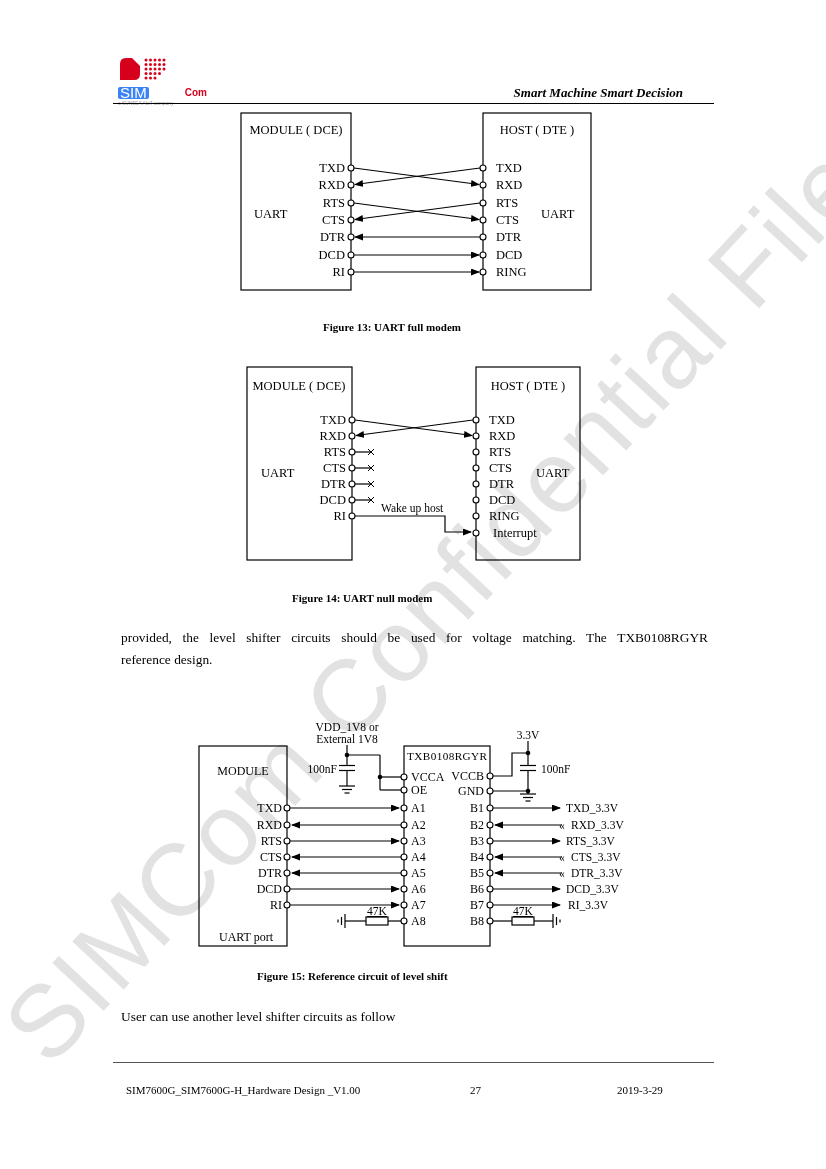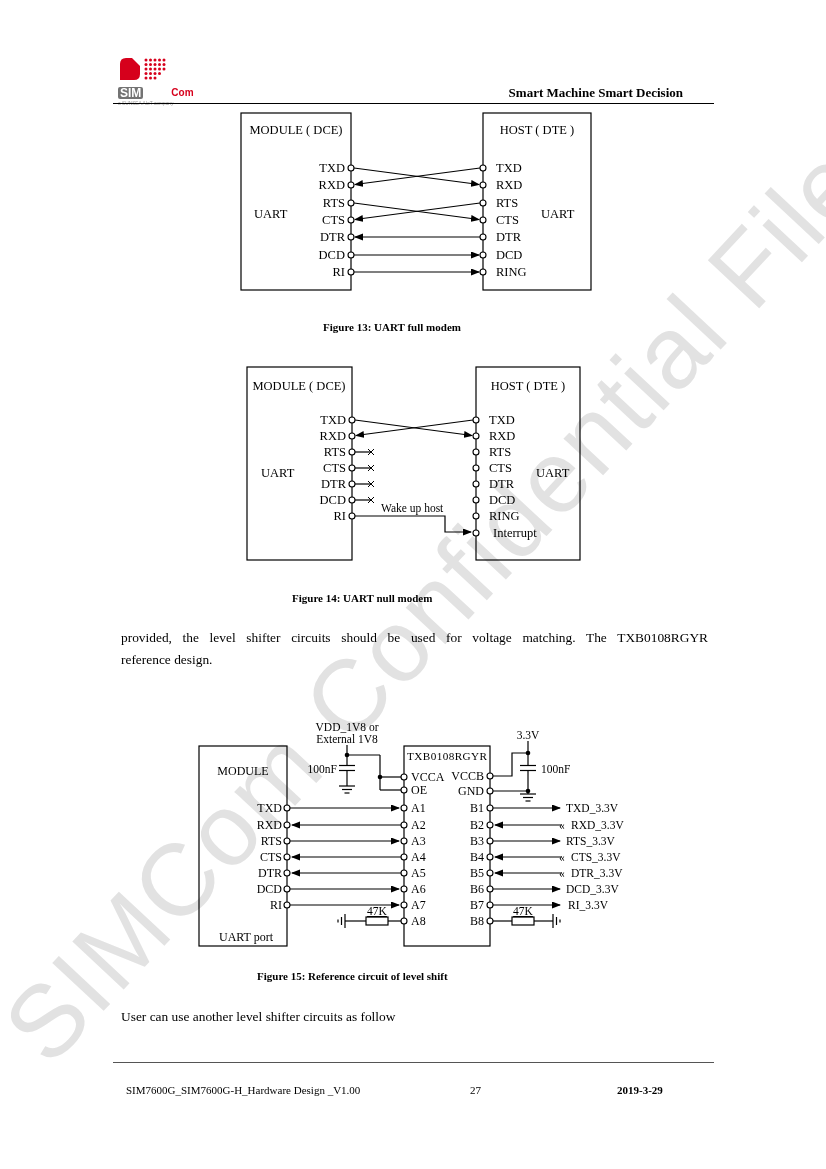--- a/index.html
+++ b/index.html
@@ -7,38 +7,38 @@
         font-family:"Liberation Serif","DejaVu Serif",serif;color:#000;}
   .abs{position:absolute;}
   
   .watermark{position:absolute;left:435px;top:605px;transform:translate(-50%,-50%) rotate(-47deg);
              font-family:"Liberation Sans","DejaVu Sans",sans-serif;font-size:102px;
              color:#e2e2e2;white-space:nowrap;z-index:0;letter-spacing:2px;}
   .content{position:absolute;inset:0;z-index:1;}
   
   .logo{left:118px;top:55px;width:70px;height:46px;}
   .logo-row{display:flex;align-items:center;height:13px;margin-top:1px;}
-  .logo-sim{background:#737373;color:#fff;font-family:"Liberation Sans",sans-serif;
-            font-weight:bold;font-size:12px;padding:1px 2px;border-radius:2px;line-height:10px;}
+  .logo-sim{background:#3b82f6;color:#fff;font-family:"Liberation Sans",sans-serif;
+            font-weight:normal;font-size:15px;padding:1px 2px;border-radius:2px;line-height:10px;}
   .logo-com{color:#d6001c;font-family:"Liberation Sans",sans-serif;font-weight:bold;
-            font-size:10px;margin-left:1px;line-height:10px;padding-left:27px;}
+            font-size:10px;margin-left:9px;line-height:10px;padding-left:27px;}
   .logo-tag{font-family:"Liberation Sans",sans-serif;font-size:4.8px;color:#999;margin-top:2px;white-space:nowrap;}
-  .header-title{right:143px;top:85px;font-weight:bold;font-size:13px;}
+  .header-title{right:143px;top:85px;font-weight:bold;font-size:13px;font-style:italic;}
   .header-rule{left:113px;top:103px;width:601px;border-top:1.6px solid #000;height:0;}
   
   .cap{font-weight:bold;font-size:11px;white-space:nowrap;}
   .para{left:121px;top:627px;width:587px;font-size:13.4px;line-height:22.3px;}
   .jline{text-align:justify;text-align-last:justify;}
   .after-text{left:121px;top:1009px;font-size:13.4px;white-space:nowrap;}
   
   .footer-rule{left:113px;top:1062px;width:601px;border-top:1px solid #555;height:0;}
   .ft{top:1084px;font-size:11px;white-space:nowrap;}
   .ft-doc{left:126px;}
   .ft-page{left:470px;}
-  .ft-date{left:617px;font-weight:bold;}
+  .ft-date{left:617px;font-weight:normal;}
   
   svg.fig{position:absolute;overflow:visible;}
   svg text{font-family:"Liberation Serif","DejaVu Serif",serif;fill:#000;}
   .f1314 text{font-size:12.5px;}
   .f15 text{font-size:12px;}
   svg text.small{font-size:11.5px;}
   svg text.tiny{font-size:11.2px;}
   svg .w{stroke:#000;stroke-width:1.2;fill:none;}
   svg .thin{stroke:#000;stroke-width:1;fill:none;}
   svg .pc{fill:#fff;stroke:#000;stroke-width:1.1;}

